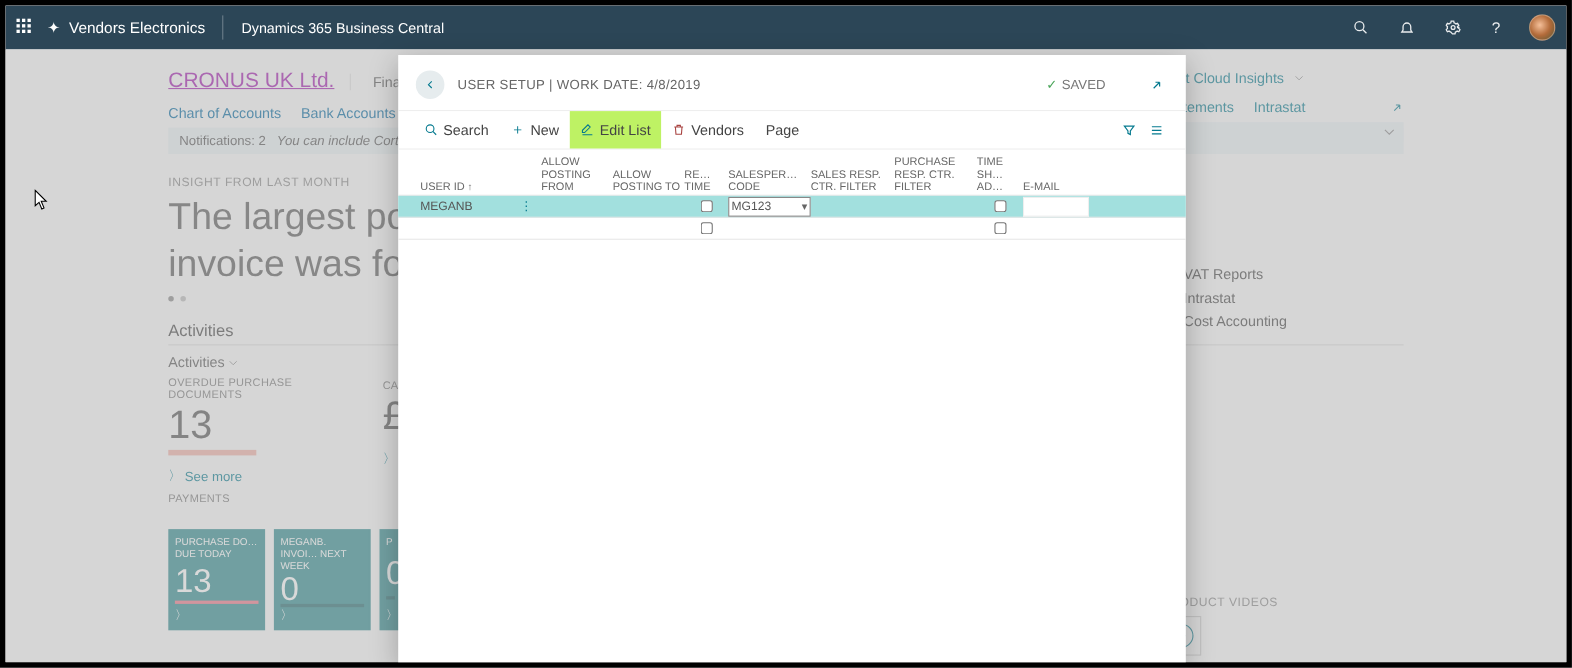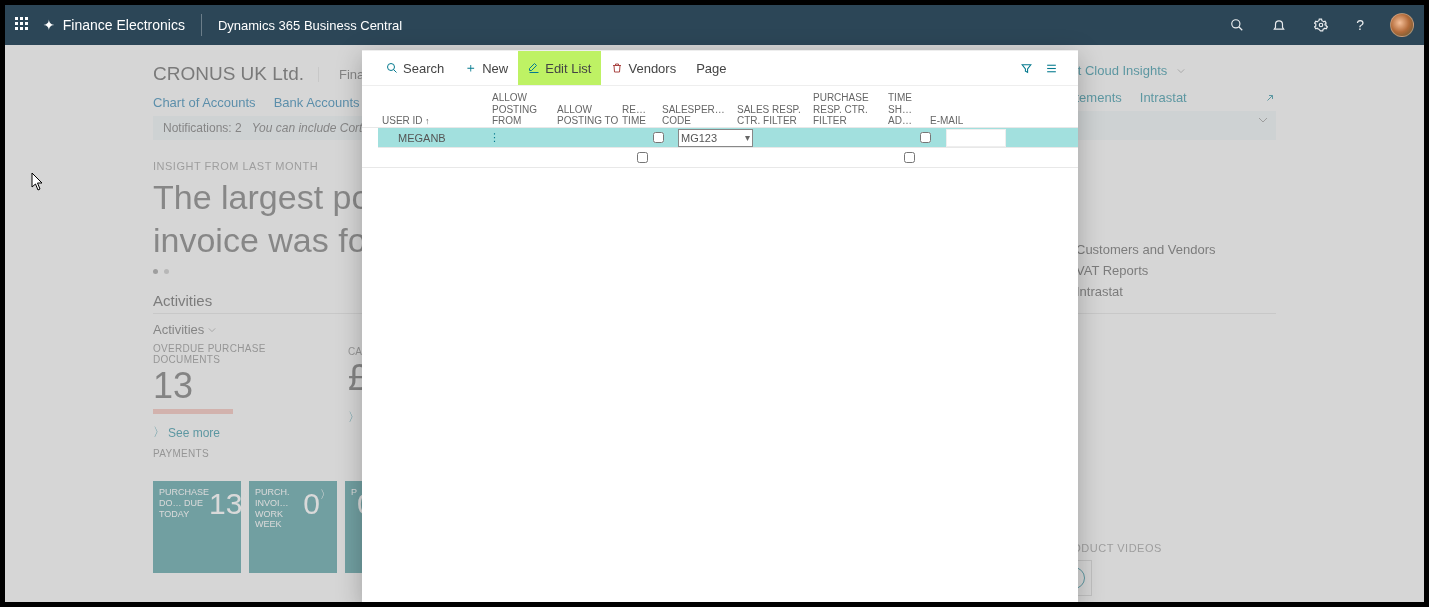--- a/index.html
+++ b/index.html
@@ -64,21 +64,21 @@
     left: 148px;
     right: 148px;
     bottom: 0;
     background: #fff0; 
   }
 
   .company-row {
     display: flex; align-items: center; gap: 14px;
     padding: 6px 0 2px 0;
   }
-  .company-name { font-size: 19px; color: #404040; }
+  .company-name { font-size: 19px; color: #a21caf; text-decoration: underline; }
   .section-dd { font-size: 13px; color: #555; border-left: 1px solid #ddd; padding-left: 20px; display:flex; align-items:center; gap:4px;}
   .nav-links { display:flex; gap: 18px; padding: 8px 0 6px 0; font-size: 13px; }
   .nav-links span { color: #0369a1; }
   .notif-bar {
     background: #e9f0f3;
     padding: 5px 10px;
     font-size: 12px;
     color: #555;
     display:flex; gap:10px;
   }
@@ -94,21 +94,21 @@
 
   .section-title { margin-top: 18px; font-size:15px; color:#444; border-bottom:1px solid #ddd; padding-bottom:4px;}
   .act-sub { margin-top:8px; font-size:13px; color:#555; display:flex; align-items:center; gap:4px;}
   .act-cap { margin-top:6px; font-size:10px; color:#777; letter-spacing:.3px;}
   .big-number { font-size:36px; color:#555; font-weight:300; }
   .kpi-bar { width:80px; height:5px; background:#f1b0a6; margin-top:2px;}
   .see-more { color:#057a8f; font-size:12px; margin-top:10px; display:flex; align-items:center; gap:3px;}
 
   .kpi-tiles { display:flex; gap:8px; margin-top: 22px;}
   .tile {
-    width:88px; height:92px; background:#2f8b8f; color:#fff; padding:6px; display:flex; flex-direction:row; justify-content:space-between;
+    width:88px; height:92px; background:#2f8b8f; color:#fff; padding:6px; display:flex; flex-direction:column; justify-content:space-between;
   }
   .tile .cap { font-size:9px; line-height:1.2; }
   .tile .num { font-size:30px; font-weight:300; }
   .tile .chev { font-size:11px; }
   .tile .bar { height:3px; background:#e78; margin-top:-4px;}
   .tile .bar.empty { background:#246b6e;}
 
   .cash-block { margin-left: 195px; margin-top:-95px; font-size:10px; color:#777;}
   .cash-amount { font-size:36px; color:#555; font-weight:300;}
 
@@ -174,21 +174,21 @@
     grid-template-columns: 110px 65px 65px 40px 75px 76px 75px 42px 60px;
     align-items:end;
     padding-left:20px;
   }
   .grid-header{
     height:42px; border-bottom:1px solid #e8e8e8; padding-bottom:4px; padding-top:6px;
   }
   .gh{ font-size:10px; color:#666; line-height:1.15; text-transform:uppercase;}
   .gh.sort::after{ content:" \2191"; font-size:9px;}
   .grid-row{ height:20px; align-items:center; border-bottom:1px solid #e8e8e8;}
-  .grid-row.selected{ background:#a2e0de;margin-left:16px;}
+  .grid-row.selected{ background:#a2e0de;}
   .cell-user{ display:flex; align-items:center; justify-content:space-between; padding-right:4px;}
   .row-menu{ color:#057a8f; cursor:pointer; padding:0 4px;}
   .cell-check{ display:flex; justify-content:center;}
   .cell-check input{ width:11px; height:11px;}
   .cell-salesper{
     display:flex;align-items:center;border:1px solid #888;background:#fff;height:18px;padding:0 2px;justify-content:space-between;
   }
   .cell-salesper .dd{ color:#666; font-size:10px;}
   svg { display: block; }
 </style>
@@ -204,21 +204,21 @@
         <div></div>
         <div></div>
         <div></div>
         <div></div>
         <div></div>
         <div></div>
         <div></div>
     </div>
     <div class="brand">
       <span class="brand-icon">✦</span>
-      <span>Finance Electronics</span>
+      <span>Vendors Electronics</span>
     </div>
     <div class="topbar-divider"></div>
     <div class="app-name">Dynamics 365 Business Central</div>
     <div class="topbar-spacer"></div>
     <div class="topbar-icon">
       <svg width="14" height="14" viewBox="0 0 24 24" fill="none" stroke="currentColor" stroke-width="2">
           <circle cx="10" cy="10" r="7"></circle>
           <line x1="21" y1="21" x2="15" y2="15"></line>
         </svg>
     </div>
@@ -295,21 +295,21 @@
 
       <div class="act-cap" style="margin-top:22px;">PAYMENTS</div>
       <div class="kpi-tiles">
         <div class="tile">
           <div class="cap">PURCHASE DO… DUE TODAY</div>
           <div class="num">13</div>
           <div class="bar"></div>
           <div class="chev">〉</div>
         </div>
         <div class="tile">
-          <div class="cap">PURCH. INVOI… WORK WEEK</div>
+          <div class="cap">MEGANB. INVOI… NEXT WEEK</div>
           <div class="num">0</div>
           <div class="bar empty"></div>
           <div class="chev">〉</div>
         </div>
         <div class="tile" style="width:20px; overflow:hidden;">
           <div class="cap">P</div>
           <div class="num">0</div>
           <div class="bar empty"></div>
           <div class="chev">〉</div>
         </div>
@@ -333,43 +333,61 @@
         </div>
         <div class="notif-bar" style="justify-content:flex-end; padding:4px 8px;">
           <svg width="10" height="10" viewBox="0 0 10 10">
               <path d="M1 3l4 4 4-4" stroke="#888" fill="none"></path>
             </svg>
         </div>
 
         <div class="quick-links">
           <div class="ql">
               <div class="ql-icon"></div>
-              <span>Customers and Vendors</span>
-            </div>
-          <div class="ql">
-              <div class="ql-icon"></div>
               <span>VAT Reports</span>
             </div>
           <div class="ql">
               <div class="ql-icon"></div>
               <span>Intrastat</span>
             </div>
+          <div class="ql">
+              <div class="ql-icon"></div>
+              <span>Cost Accounting</span>
+            </div>
         </div>
 
         <div class="product-videos-cap">PRODUCT VIDEOS</div>
         <div class="play-tile">
           <div class="play-circle"></div>
         </div>
 
       </div>
     </div>
 
     <div class="dimmer"></div>
 
     <div class="modal">
+      <div class="modal-header">
+        <div class="back-btn">
+          <svg width="12" height="12" viewBox="0 0 24 24" fill="none" stroke="currentColor" stroke-width="2">
+              <path d="M15 18l-6-6 6-6"></path>
+            </svg>
+        </div>
+        <div class="modal-title">USER SETUP | WORK DATE: 4/8/2019</div>
+        <div class="modal-header-spacer"></div>
+        <div class="saved">
+          <span class="chk">✓</span>
+            <span>SAVED</span>
+        </div>
+        <div class="expand-icon" style="margin-left:24px;">
+          <svg width="13" height="13" viewBox="0 0 24 24" fill="none" stroke="currentColor" stroke-width="2">
+              <path d="M7 17L17 7M17 7h-7M17 7v7"></path>
+            </svg>
+        </div>
+      </div>
 
       <div class="modal-toolbar">
         <div class="tool">
           <span class="ico">
               <svg width="12" height="12" viewBox="0 0 24 24" fill="none" stroke="currentColor" stroke-width="2">
                 <circle cx="10" cy="10" r="7"></circle>
                 <line x1="21" y1="21" x2="15" y2="15"></line>
               </svg>
             </span>
           <span>Search</span>

